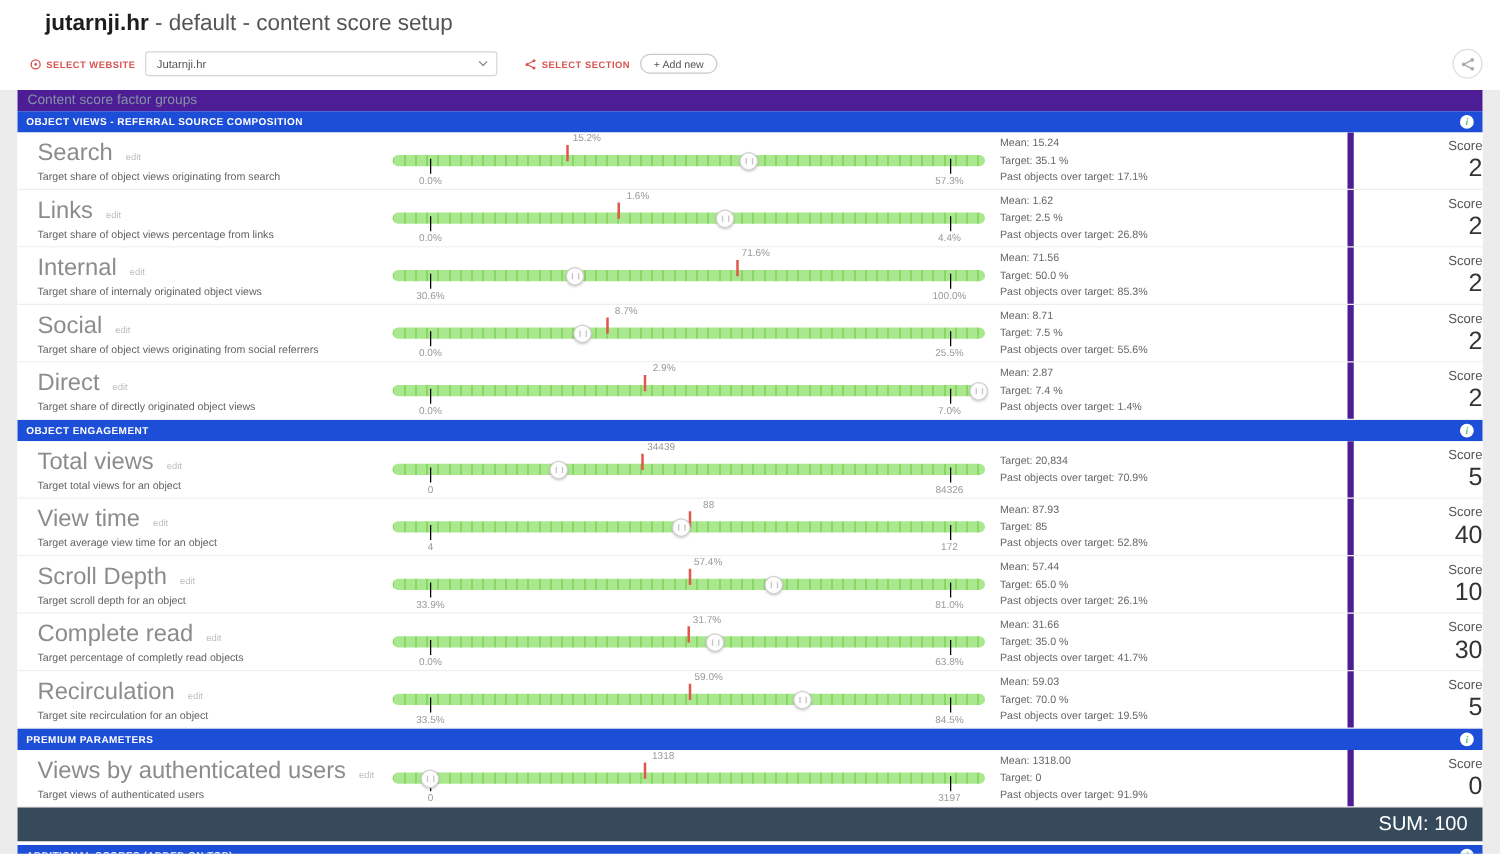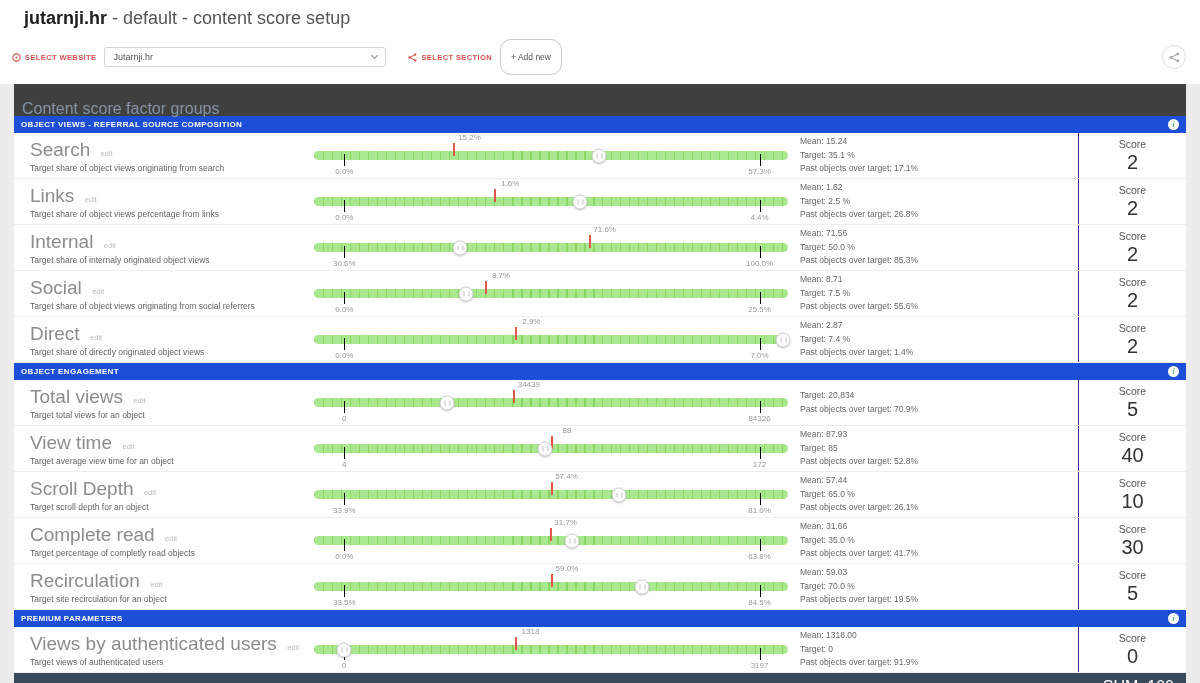--- a/index.html
+++ b/index.html
@@ -3,44 +3,44 @@
 <meta charset="utf-8">
 <style>
   * { box-sizing: border-box; }
   html,body { margin:0; padding:0; }
   body {
     width:1200px; height:683px; overflow:hidden;
     background:#ececec;
     font-family:"Liberation Sans", sans-serif;
   }
   
-  .top { background:#fff; padding:6px 14px 0 12px; }
+  .top { background:#fff; padding:6px 14px 0 24px; }
   .page-title { font-size:18px; color:#555; font-weight:400; padding:2px 12px; }
   .page-title .site { color:#1d1d1d; font-weight:700; }
   .toolbar { display:flex; align-items:center; padding:8px 0 9px 0; }
   .tb-label { display:flex; align-items:center; gap:4px; color:#d9534f;
     font-size:7.5px; font-weight:700; letter-spacing:.4px; white-space:nowrap; }
   .select { height:20px; border:1px solid #d6d6d6; border-radius:3px; background:#fff;
     display:flex; align-items:center; justify-content:space-between;
     padding:0 8px; font-size:9px; color:#555; margin-left:8px; cursor:pointer; }
   .select-website { width:282px; }
   .select-section { width:178px; }
   .chev { width:5px; height:5px; border-left:1px solid #888; border-bottom:1px solid #888;
     transform:rotate(-45deg); margin-top:-3px; }
   .sect-label { margin-left:22px; }
-  .add-new { height:36px; border:1px solid #c9c9c9; border-radius:11px; background:#fff;
+  .add-new { height:16px; border:1px solid #c9c9c9; border-radius:11px; background:#fff;
     padding:0 10px; font-size:8.5px; color:#555; margin-left:8px; display:flex;
     align-items:center; white-space:nowrap; cursor:pointer; }
   .share-btn { width:24px; height:24px; border:1px solid #ddd; border-radius:50%;
     margin-left:auto; display:flex; align-items:center; justify-content:center;
     background:#fff; cursor:pointer; }
   
   .panel { margin:0 14px; background:#fff; }
-  .groups-bar { background:#404040; color:#8493a5; font-size:16px;
-    height:17px; line-height:17px; padding:16px 8px; }
+  .groups-bar { background:#4c1d95; color:#8493a5; font-size:11px;
+    height:17px; line-height:17px; padding:0 8px; }
   .sec-header { background:#1d4ed8; height:17px; display:flex; align-items:center;
     justify-content:space-between; padding:0 7px; }
   .sec-title { color:#fff; font-size:8px; font-weight:700; letter-spacing:.35px; }
   .info-icon { width:11px; height:11px; border-radius:50%; background:#fff;
     color:#53be80; font-size:8px; font-weight:700; font-style:italic;
     font-family:"Liberation Serif", serif;
     display:flex; align-items:center; justify-content:center; cursor:pointer; }
   
   .row { display:flex; align-items:center; height:46px;
     border-bottom:1px solid #f1eded; background:#fff; }
@@ -60,22 +60,22 @@
   .marker { position:absolute; top:calc(50% - 13px); width:2px; height:13px;
     background:#e0574b; transform:translateX(-1px); }
   .marker-label { position:absolute; top:-10px; left:16px; transform:translateX(-50%);
     font-size:8px; color:#999; white-space:nowrap; }
   .handle { position:absolute; top:50%; transform:translate(-50%,-50%);
     width:15px; height:15px; background:#fdfdfd; border:1px solid #cfcfcf;
     border-radius:50%; box-shadow:0 1px 2px rgba(0,0,0,.18); cursor:pointer; }
   .handle::before { content:""; position:absolute; left:4px; top:4px; width:4px; height:5px;
     border-left:1px solid #c4c4c4; border-right:1px solid #c4c4c4; }
   .row-stats { width:290px; padding-left:12px; font-size:8.5px; color:#666; line-height:1.6; }
-  .row-score { flex:1; align-self:stretch; border-left:1px solid #4c1d95;
-    display:flex; flex-direction:column; align-items:center; justify-content:center; }
+  .row-score { flex:1; align-self:stretch; border-left:5px solid #4c1d95;
+    display:flex; flex-direction:column; align-items:flex-end; justify-content:center; }
   .score-label { font-size:10.5px; color:#555; }
   .score-value { font-size:20px; color:#333; margin-top:1px; }
   
   .sum-bar { background:#364a5c; color:#fff; text-align:right; font-size:16px;
     height:27px; line-height:27px; padding:0 12px; margin-bottom:3px; }
 </style>
 </head>
 <body>
 
 <div class="top">

